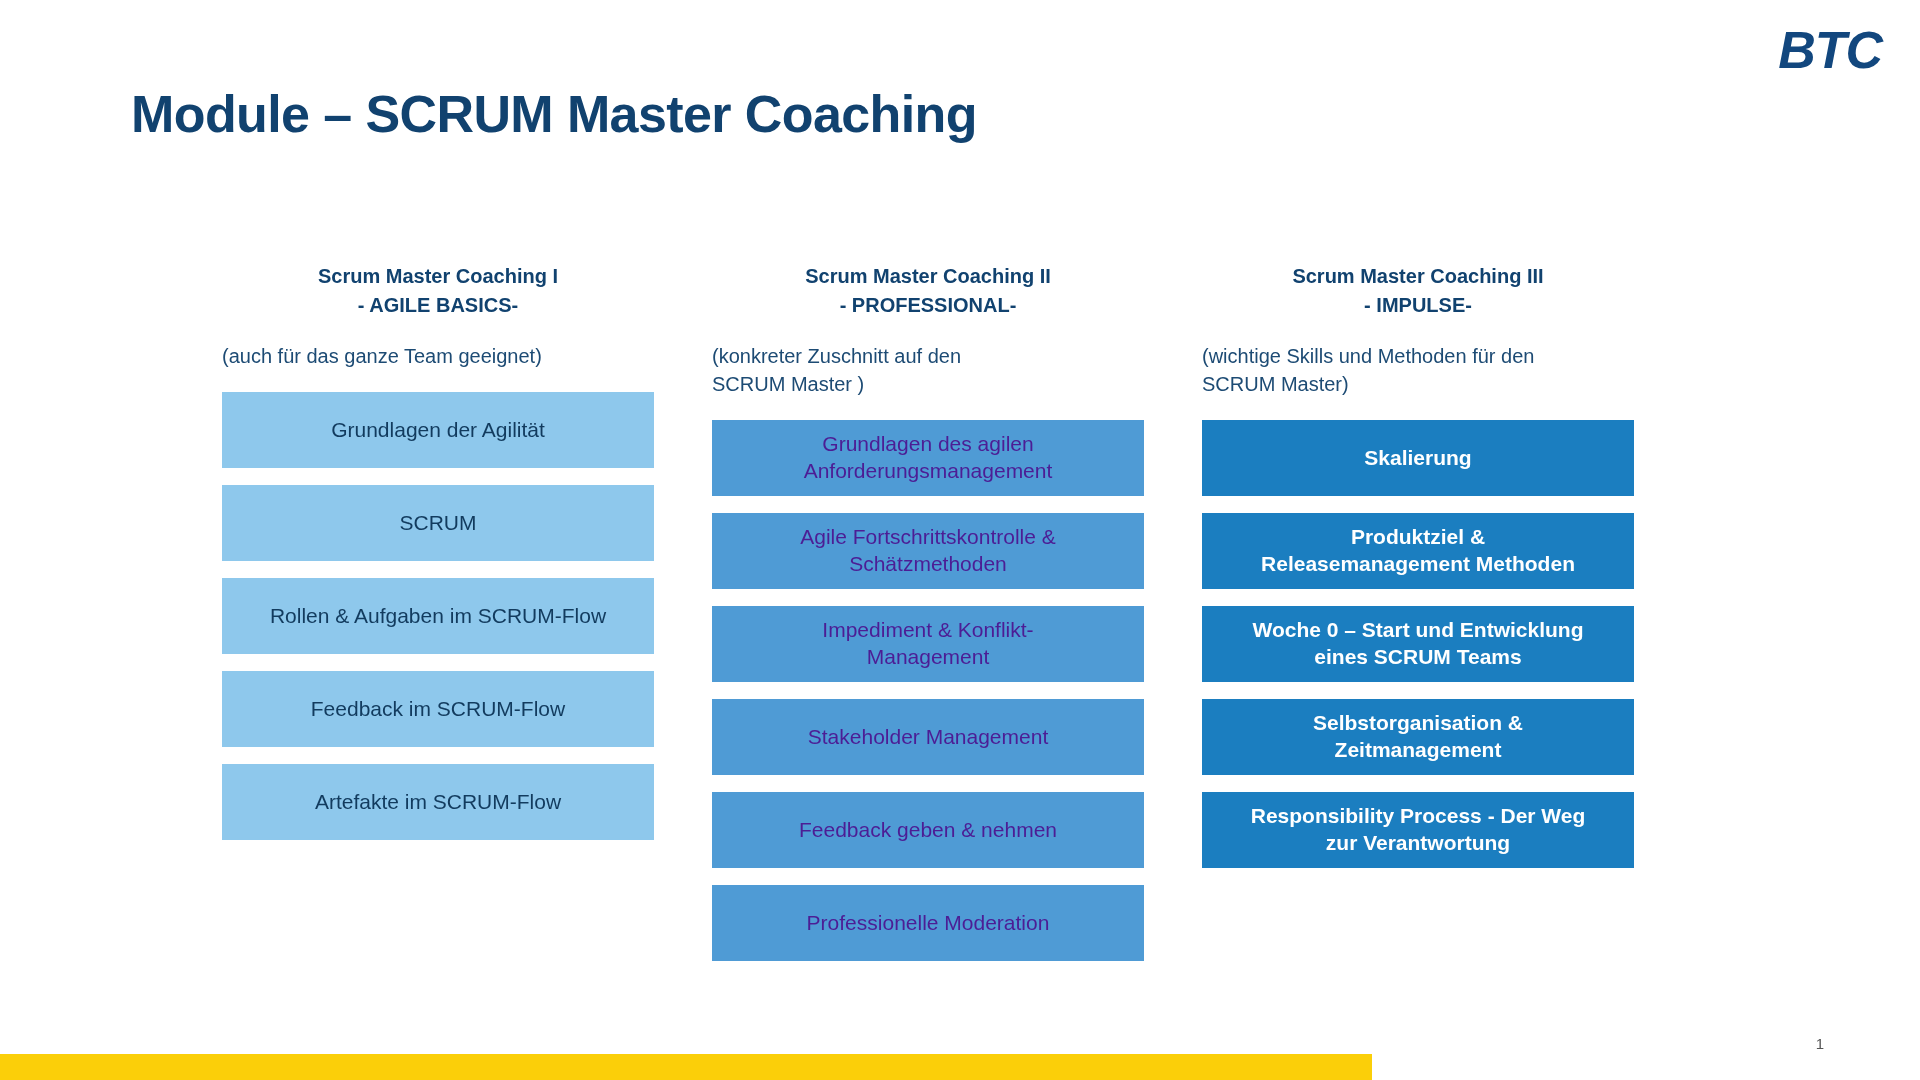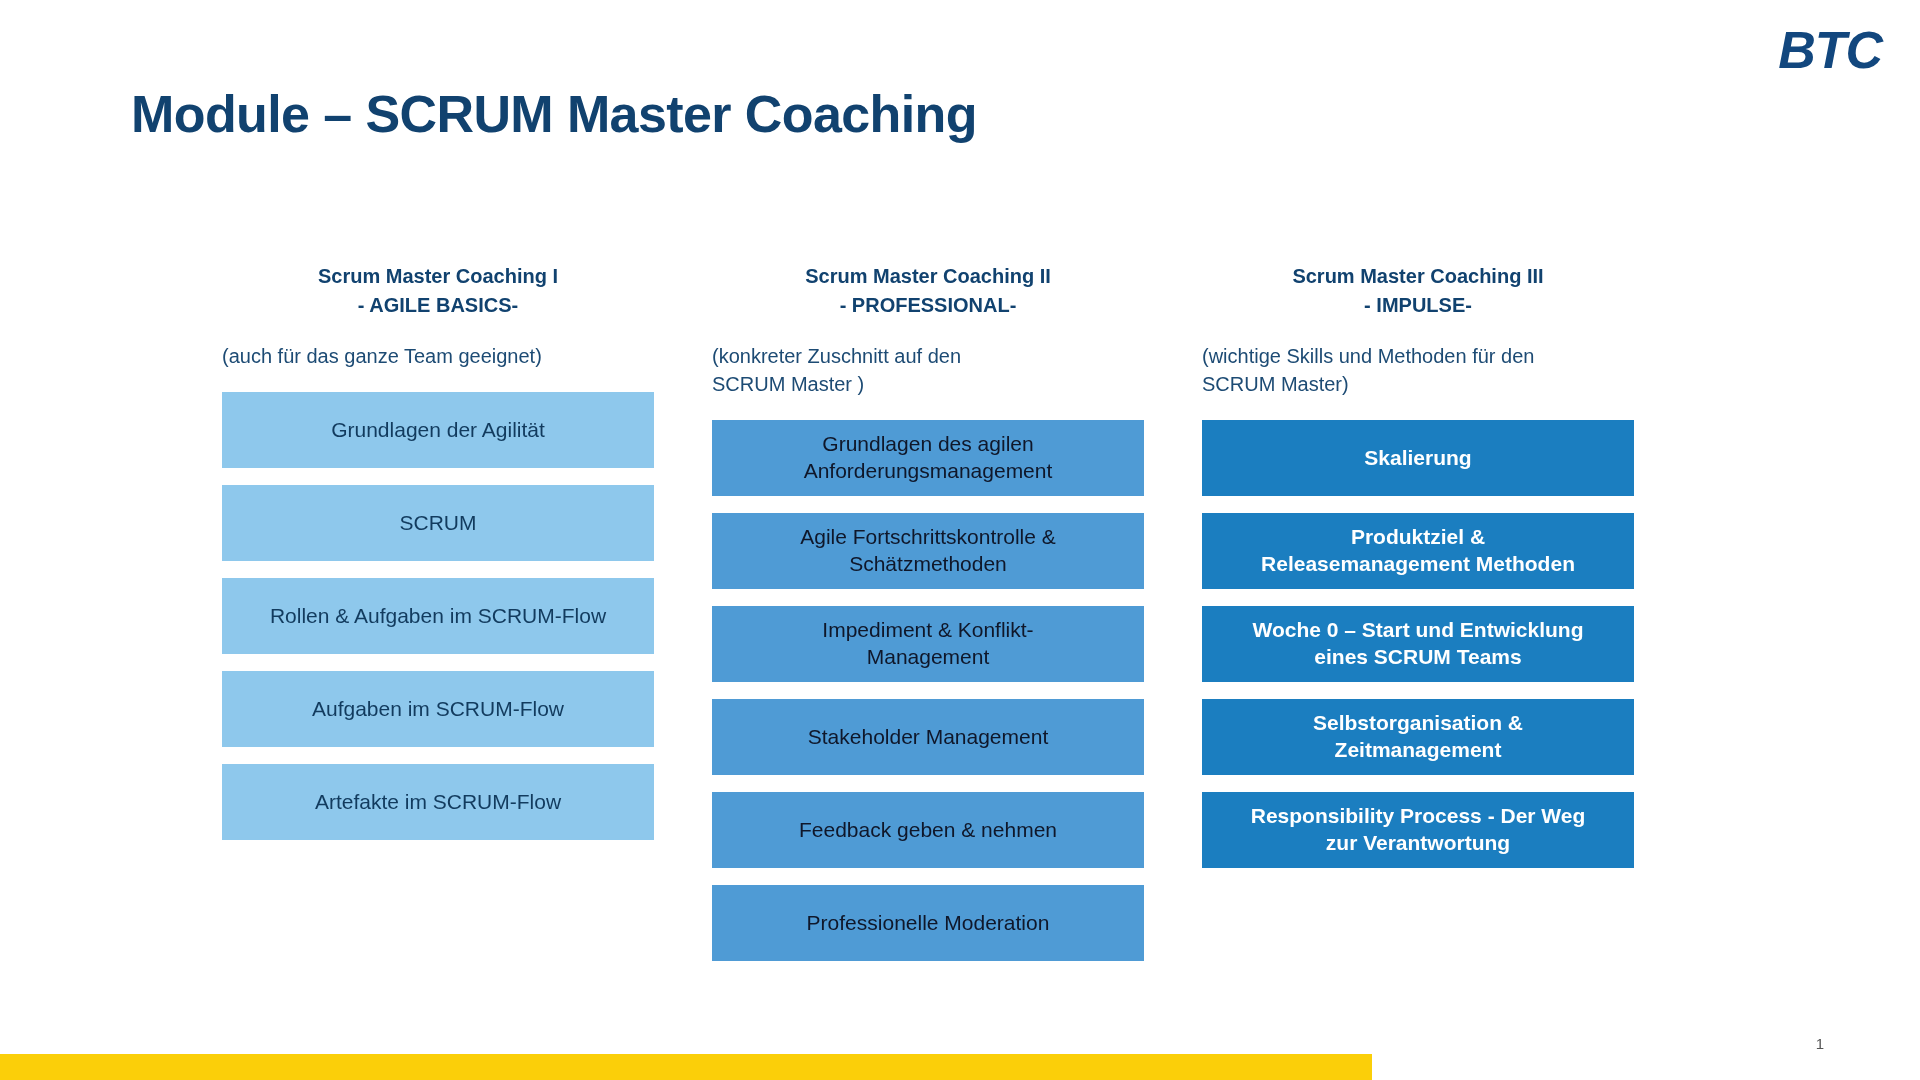--- a/index.html
+++ b/index.html
@@ -99,21 +99,21 @@
     align-items: center;
     justify-content: center;
     text-align: center;
     font-size: 21px;
     line-height: 1.28;
     padding: 8px 14px;
     box-sizing: border-box;
     white-space: pre-line;
   }
   .col1 .box { background: #8ec8ec; color: #123b5e; }
-  .col2 .box { background: #4f9bd5; color: #0f172a; }
+  .col2 .box { background: #4f9bd5; color: #4c1d95; }
   .col3 .box { background: #1b7ec0; color: #ffffff; font-weight: bold; }
 
   
   .footer-bar {
     position: absolute;
     left: 0;
     bottom: 0;
     width: 1372px;
     height: 26px;
     background: #fbcf09;
@@ -138,21 +138,21 @@
   <div class="columns">
 
     <div class="column col1">
       <div class="col-head">Scrum Master Coaching I
 - AGILE BASICS-</div>
       <div class="col-sub">(auch für das ganze Team geeignet)</div>
       <div class="box-stack">
         <div class="box">Grundlagen der Agilität</div>
         <div class="box">SCRUM</div>
         <div class="box">Rollen &amp; Aufgaben im SCRUM-Flow</div>
-        <div class="box">Aufgaben im SCRUM-Flow</div>
+        <div class="box">Feedback im SCRUM-Flow</div>
         <div class="box">Artefakte im SCRUM-Flow</div>
       </div>
     </div>
 
     <div class="column col2">
       <div class="col-head">Scrum Master Coaching II
 - PROFESSIONAL-</div>
       <div class="col-sub">(konkreter Zuschnitt auf den
 SCRUM Master )</div>
       <div class="box-stack">

